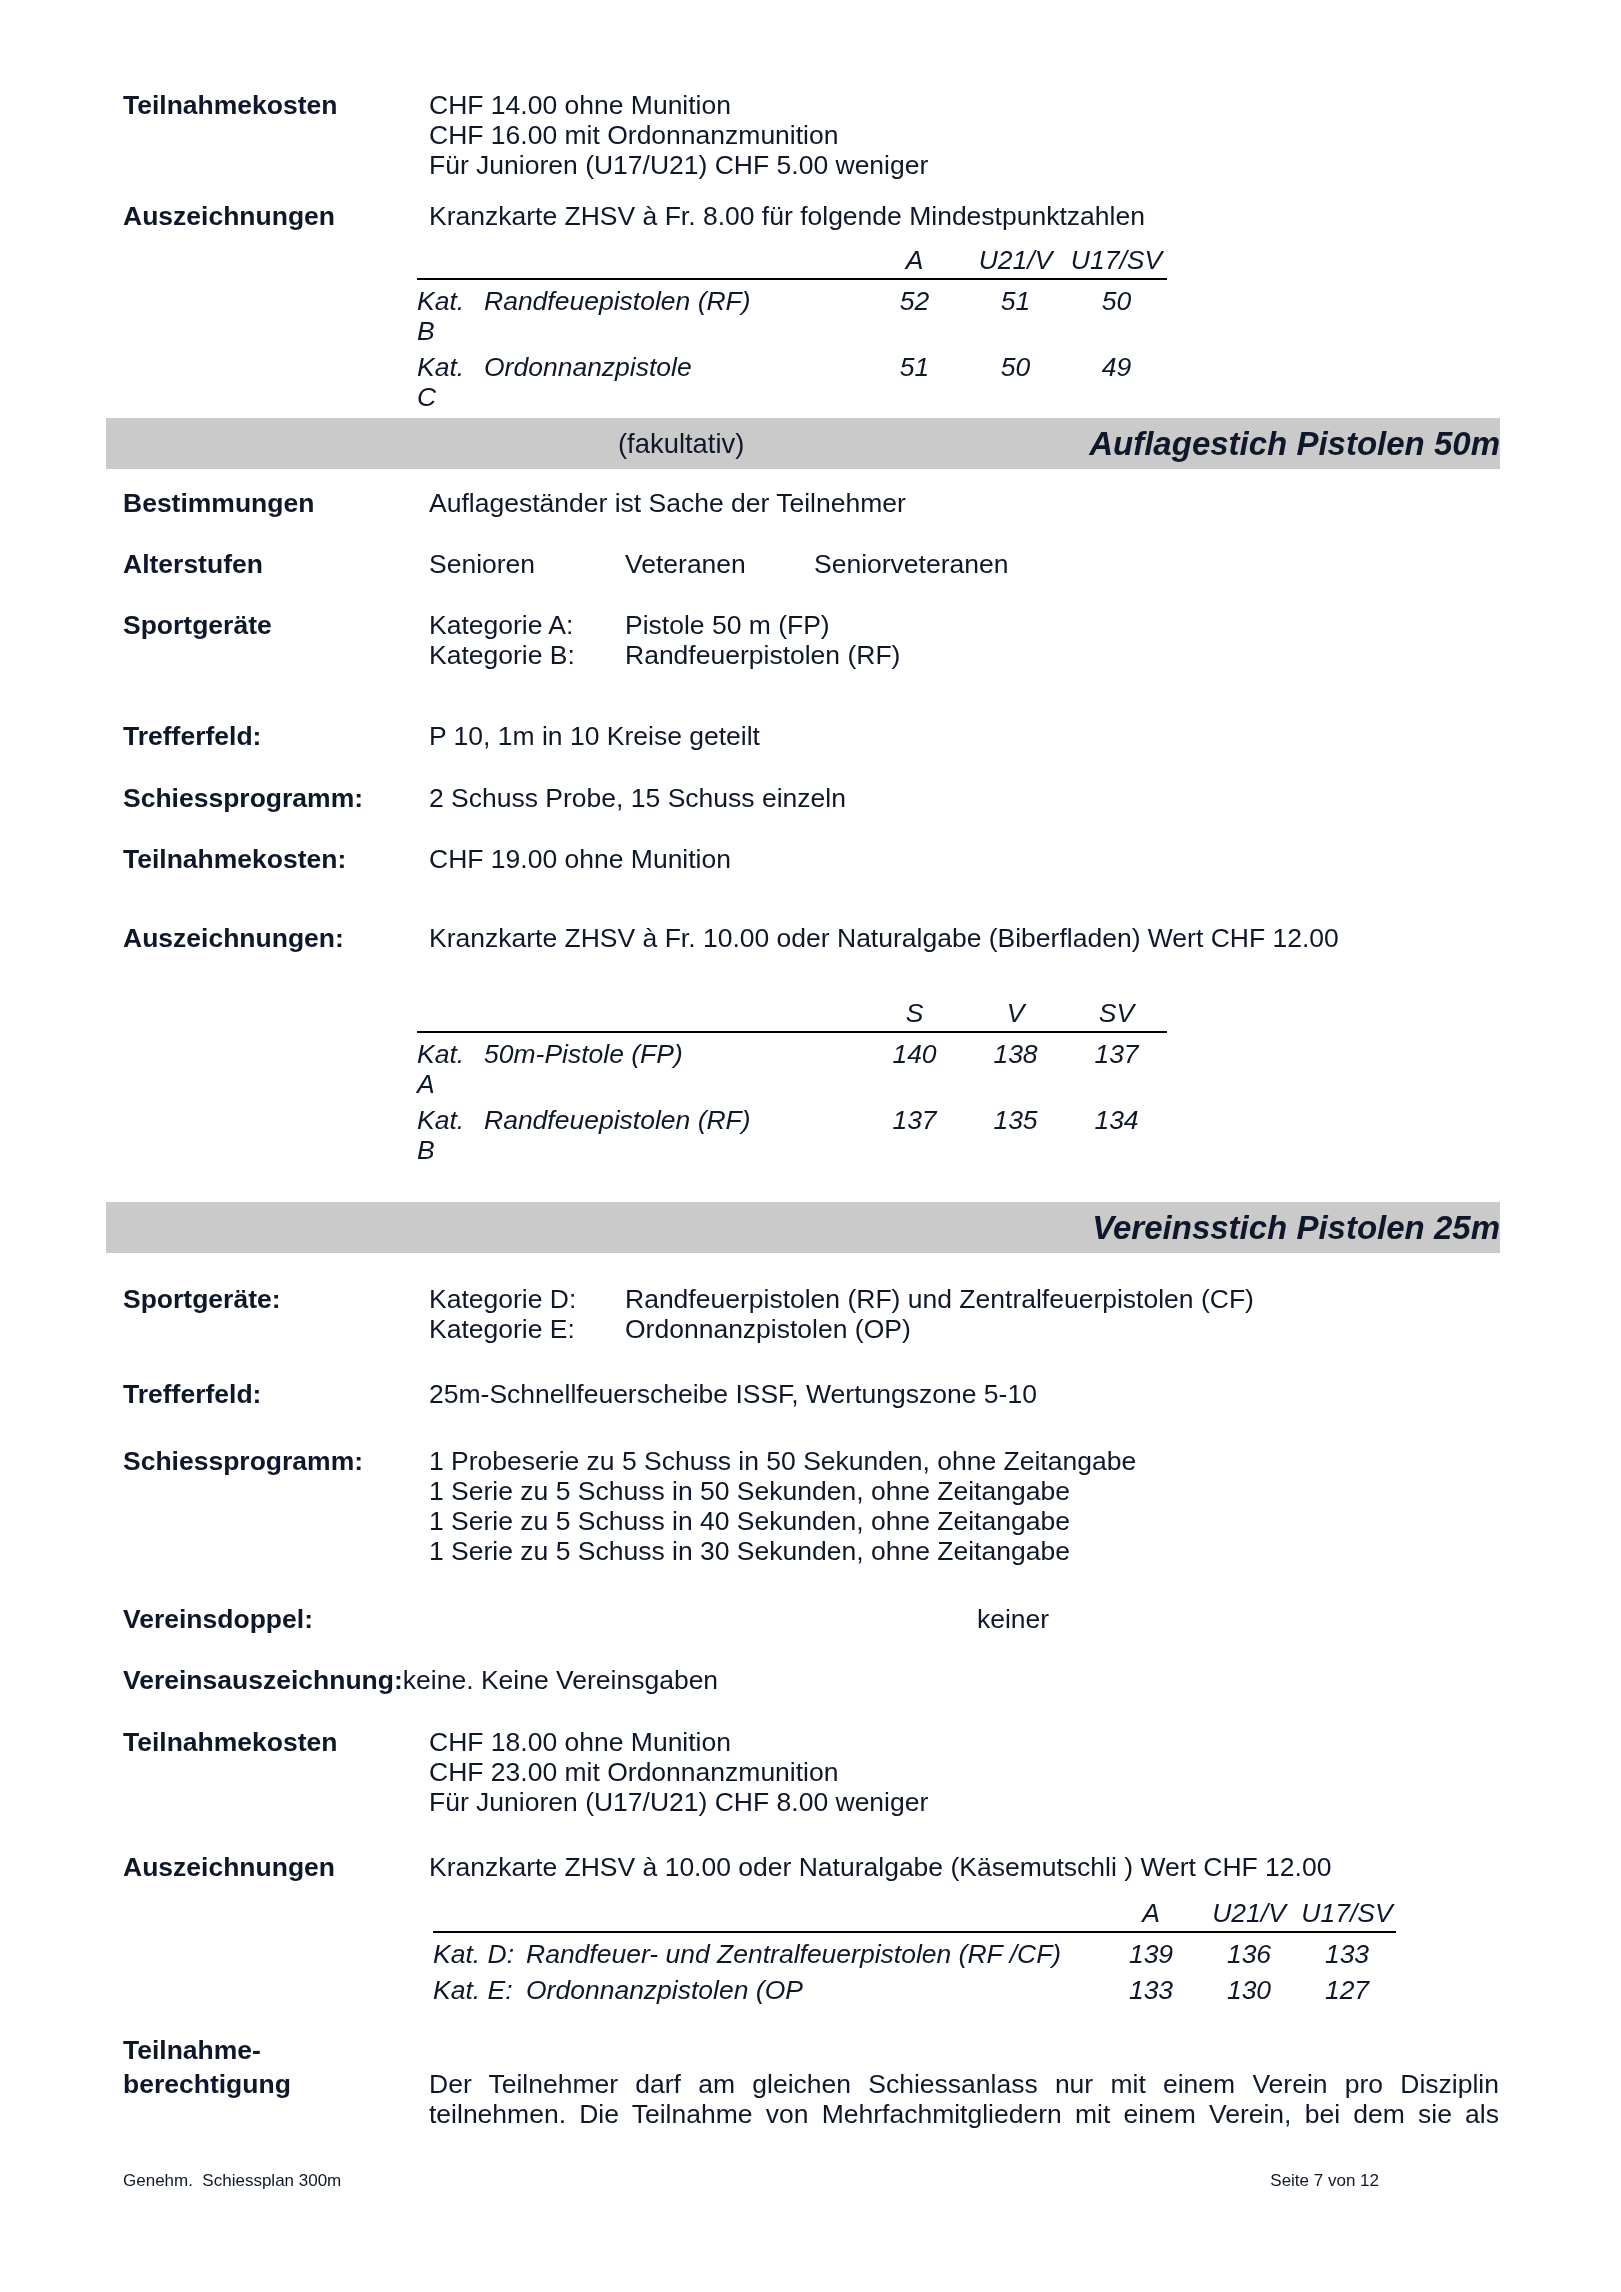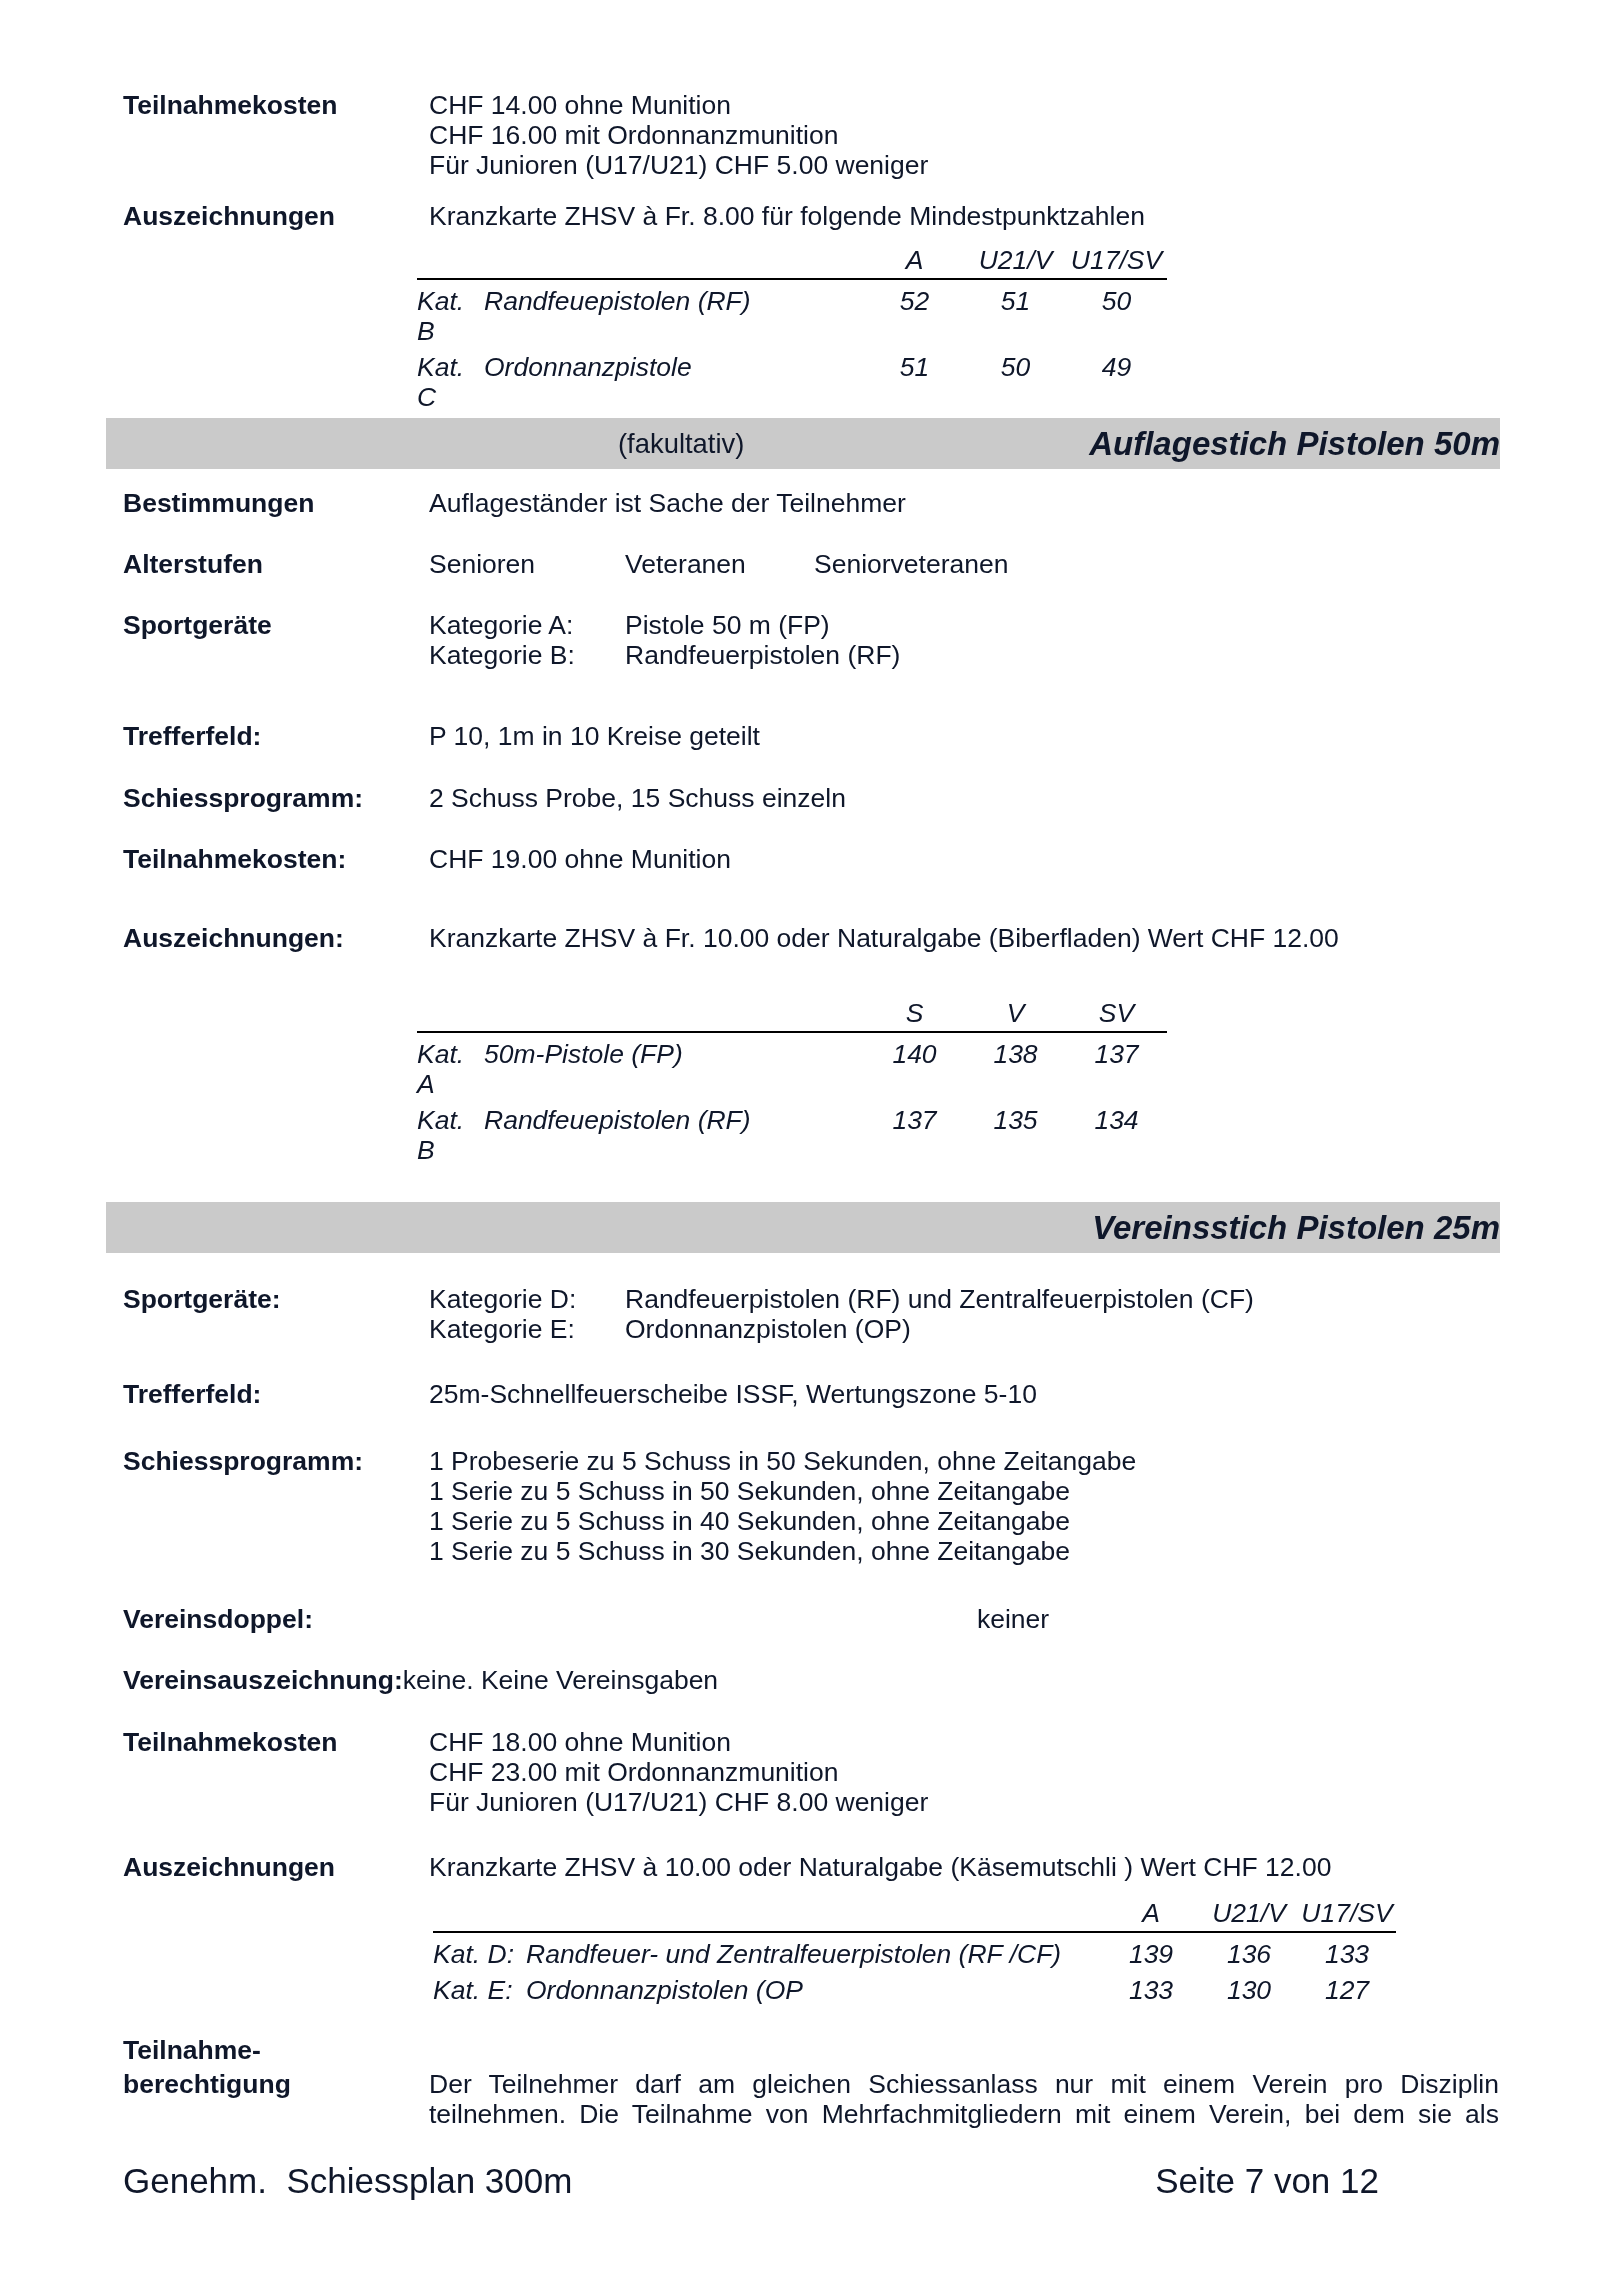--- a/index.html
+++ b/index.html
@@ -246,19 +246,19 @@
     </table>
 
   <div class="row" style="top:2035px">
     <div class="label">
       <div>Teilnahme-</div>
       <div style="margin-top:3.9px">berechtigung</div>
     </div>
     <div class="content para-justify" style="margin-top:34px">Der Teilnehmer darf am gleichen Schiessanlass nur mit einem Verein pro Disziplin teilnehmen. Die Teilnahme von Mehrfachmitgliedern mit einem Verein, bei dem sie als</div>
   </div>
 
-  <div class="row" style="top:2166px; font-size:35px">
+  <div class="row" style="top:2166px; font-size:17px">
     <span class="footer-left">Genehm.  Schiessplan 300m</span>
     <span class="footer-right">Seite 7 von 12</span>
   </div>
 
 </div>
 
 
 </body></html>

